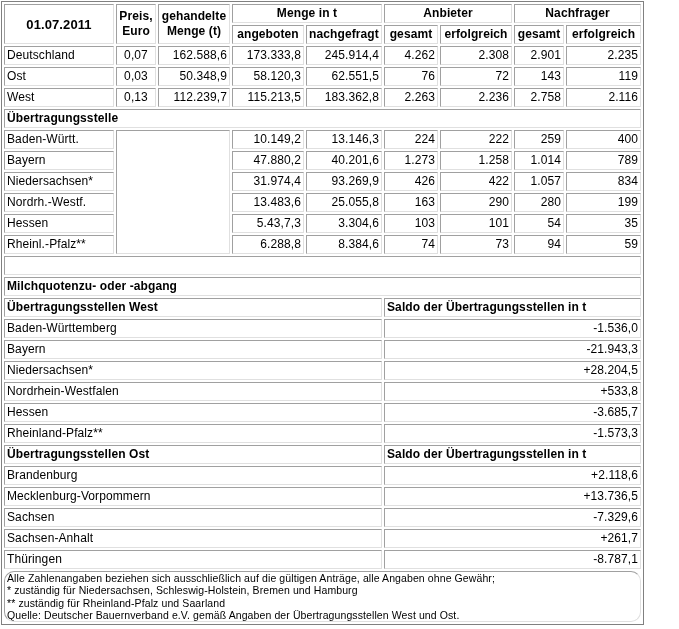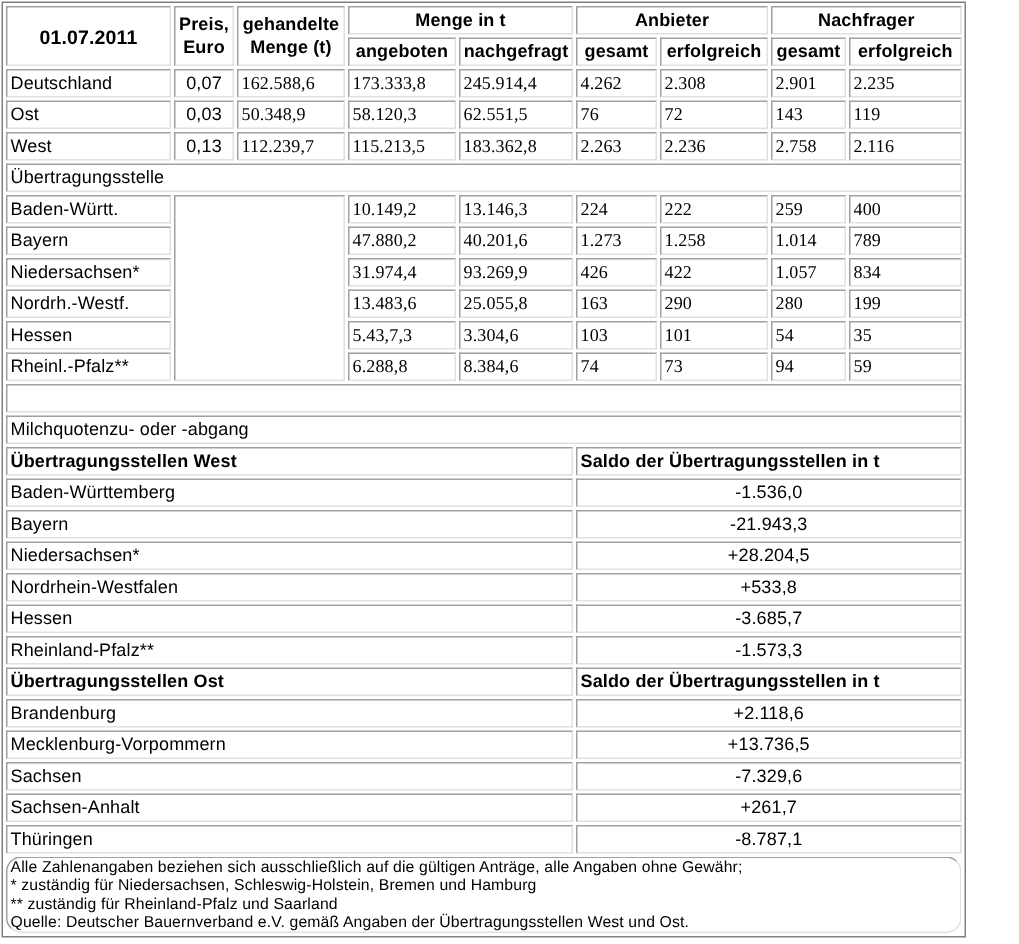--- a/index.html
+++ b/index.html
@@ -19,25 +19,25 @@
     border-bottom-color: #e0e0e0;
     padding: 0 2px;
     height: 17px;
     line-height: 17px;
     white-space: nowrap;
     overflow: hidden;
     letter-spacing: 0.1px;
   }
   td.b { font-weight: bold; }
   td.c { text-align: center; }
-  td.r { text-align: left; font-family: Liberation Serif, serif; }
+  td.r { text-align: right; }
   td.hdr-date { font-size: 13px; }
-  td.sec { font-weight: normal; margin-top: 36px; }
+  td.sec { font-weight: bold; margin-top: 36px; }
   td.sep { padding: 0; height: 2px; border: none; border-top: 2px solid #909090; }
-  td.saldo { text-align: center; }
+  td.saldo { text-align: right; }
   td.notes { font-size: 10.5px; line-height: 12px; height: auto; padding: 2px 2px 3px; white-space: normal; border-radius: 10px; }
   td.notes div { line-height: 12.3px; }
 </style>
 </head>
 <body>
 
 <table class="t">
   <colgroup>
     <col style="width:110px">
       <col style="width:40px">

